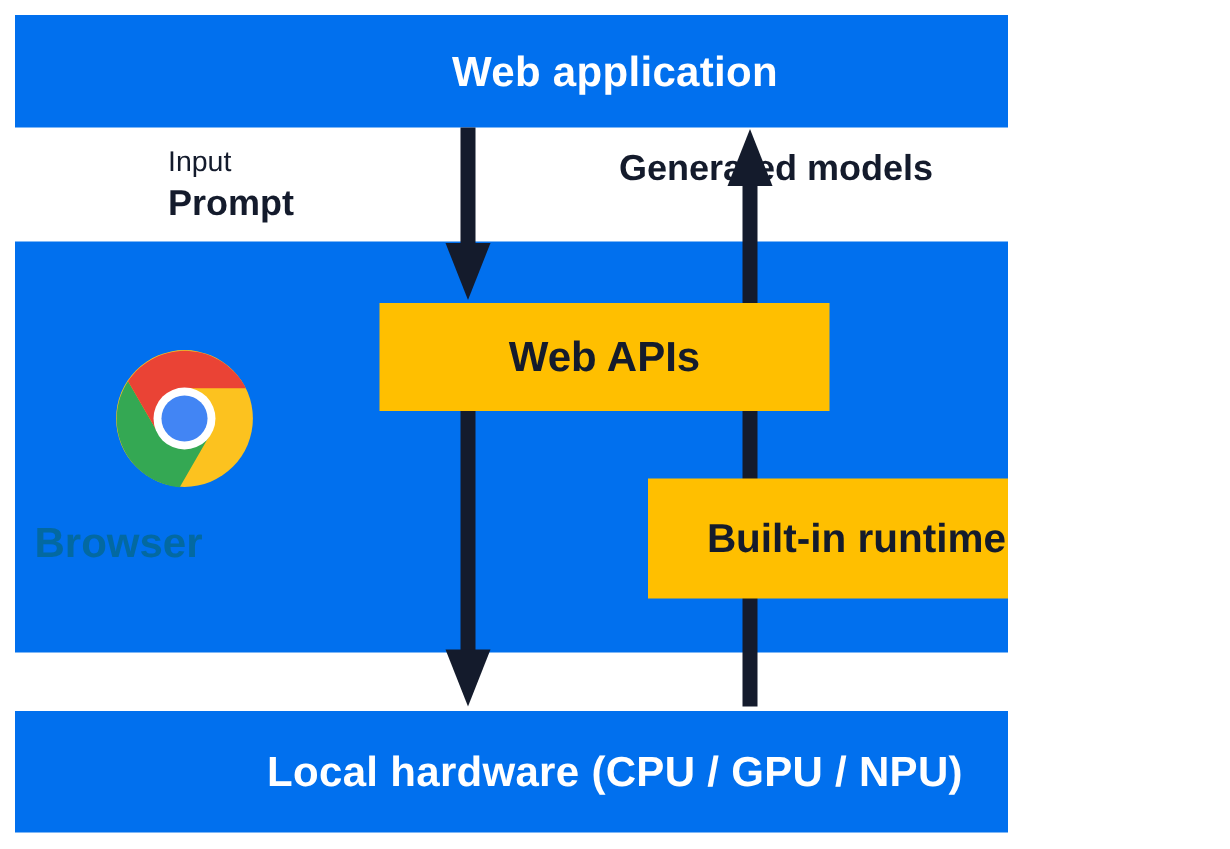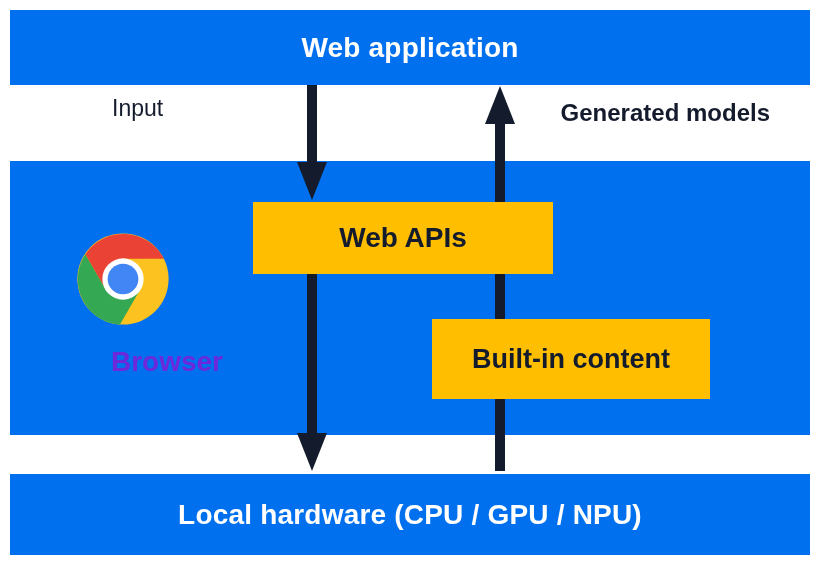--- a/index.html
+++ b/index.html
@@ -1,56 +1,57 @@
 <!DOCTYPE html>
 <html style="--blue: #0170ee; --yellow: #ffbf00; --dark: #141b2c; --chrome_red: #ea4335; --chrome_green: #34a853; --chrome_yellow: #fcc21f; --chrome_blue: #4285f4; --chrome_ring: #ffffff;"><head>
 <meta charset="utf-8">
 <style>
   html,body{margin:0;padding:0;background:#ffffff;}
   .canvas{
-    position:relative;width:820px;height:566px;background:#ffffff;overflow:hidden;
+    position:relative;width:672px;height:566px;background:#ffffff;overflow:hidden;
     font-family:"Liberation Sans", sans-serif;
     -webkit-font-smoothing:antialiased;
   }
   .band{position:absolute;left:10px;width:800px;background:var(--blue,#0170ee);z-index:1;
         display:flex;align-items:center;justify-content:center;}
   .band-top{top:10px;height:75px;}
   .band-mid{top:161px;height:274px;}
   .band-bottom{top:474px;height:81px;justify-content:center;}
   .band-title{color:#ffffff;font-weight:700;font-size:28px;letter-spacing:.2px;}
   .flow-label{position:absolute;top:97px;z-index:2;color:var(--dark,#141b2c);}
-  .flow-label .caption{font-size:23px;font-weight:400;line-height:23px;}
+  .flow-label .caption{font-size:19px;font-weight:400;line-height:23px;}
   .flow-label .strong{font-size:24px;font-weight:700;line-height:27px;margin-top:2px;}
   .flow-input{left:112px;text-align:left;}
   .flow-output{right:50px;text-align:right;}
   .arrow-line{position:absolute;width:10px;background:var(--dark,#141b2c);z-index:2;}
   .head{position:absolute;width:0;height:0;z-index:2;
         border-left:15px solid transparent;border-right:15px solid transparent;}
   .head-down{border-top:38px solid var(--dark,#141b2c);}
   .head-up{border-bottom:38px solid var(--dark,#141b2c);}
   .ybox{position:absolute;background:var(--yellow,#ffbf00);z-index:3;
         display:flex;flex-direction:column;align-items:center;justify-content:center;
         color:var(--dark,#141b2c);font-weight:700;text-align:left;}
   .ybox-webapis{left:253px;top:202px;width:300px;height:72px;font-size:28px;}
   .ybox-builtin{left:432px;top:319px;width:278px;height:80px;font-size:27px;line-height:37px;}
   .logo{position:absolute;left:75px;top:231px;width:96px;height:96px;z-index:2;}
   .browser-label{position:absolute;left:23px;top:346px;width:200px;z-index:2;
-        text-align:right;color:#6d28d9;font-weight:700;font-size:28px;}
+        text-align:left;color:#0369a1;font-weight:700;font-size:28px;}
 </style>
 </head>
 <body>
 
 <div class="canvas">
 
   <div class="band band-top">
     <span class="band-title">Web application</span>
   </div>
 
   <div class="flow-label flow-input">
     <div class="caption">Input</div>
+    <div class="strong">Prompt</div>
   </div>
   <div class="flow-label flow-output">
     <div class="strong">Generated models</div>
   </div>
 
   <div class="band band-mid"></div>
 
   <div class="band band-bottom">
     <span class="band-title">Local hardware (CPU / GPU / NPU)</span>
   </div>
@@ -72,16 +73,16 @@
       <circle cx="50" cy="50" r="21.5" fill="#ffffff"></circle>
       <circle cx="50" cy="50" r="16" fill="#4285f4"></circle>
     </svg>
   </div>
   <div class="browser-label">Browser</div>
 
   <div class="ybox ybox-webapis">
     <span>Web APIs</span>
   </div>
   <div class="ybox ybox-builtin">
-    <span>Built-in content</span>
+    <span>Built-in runtime</span>
   </div>
 
 </div>
 
 </body></html>

